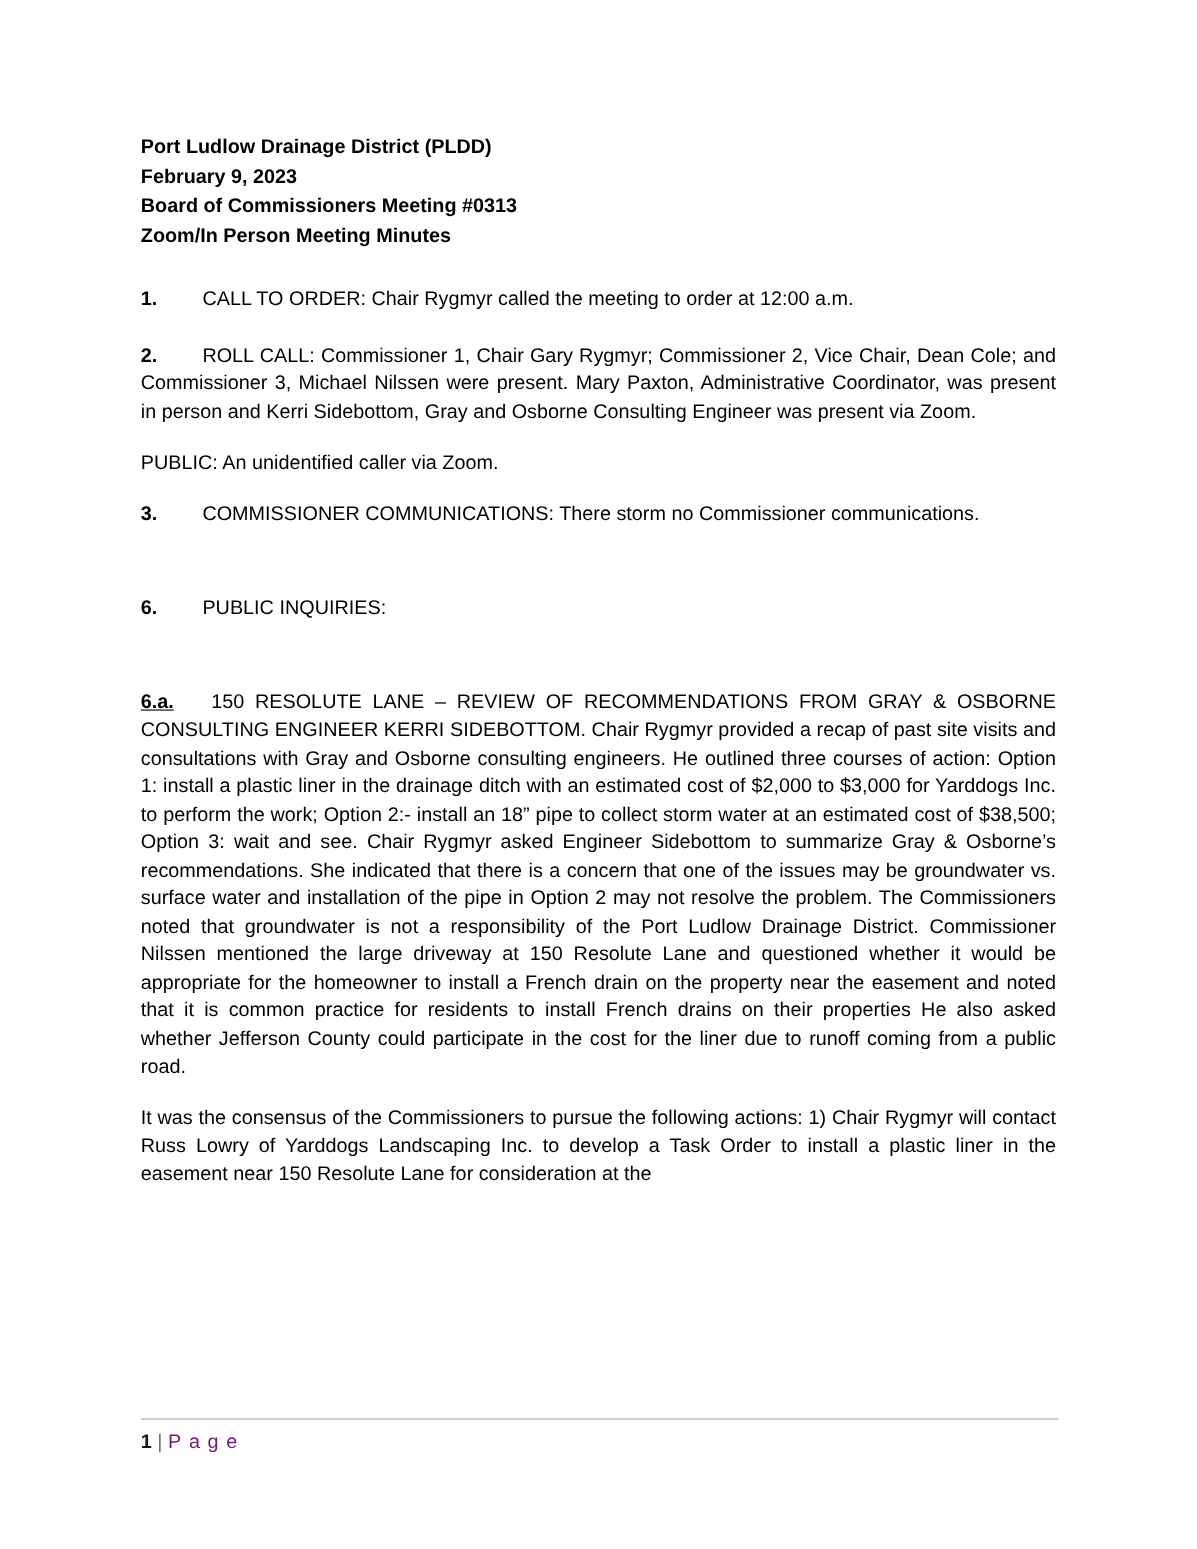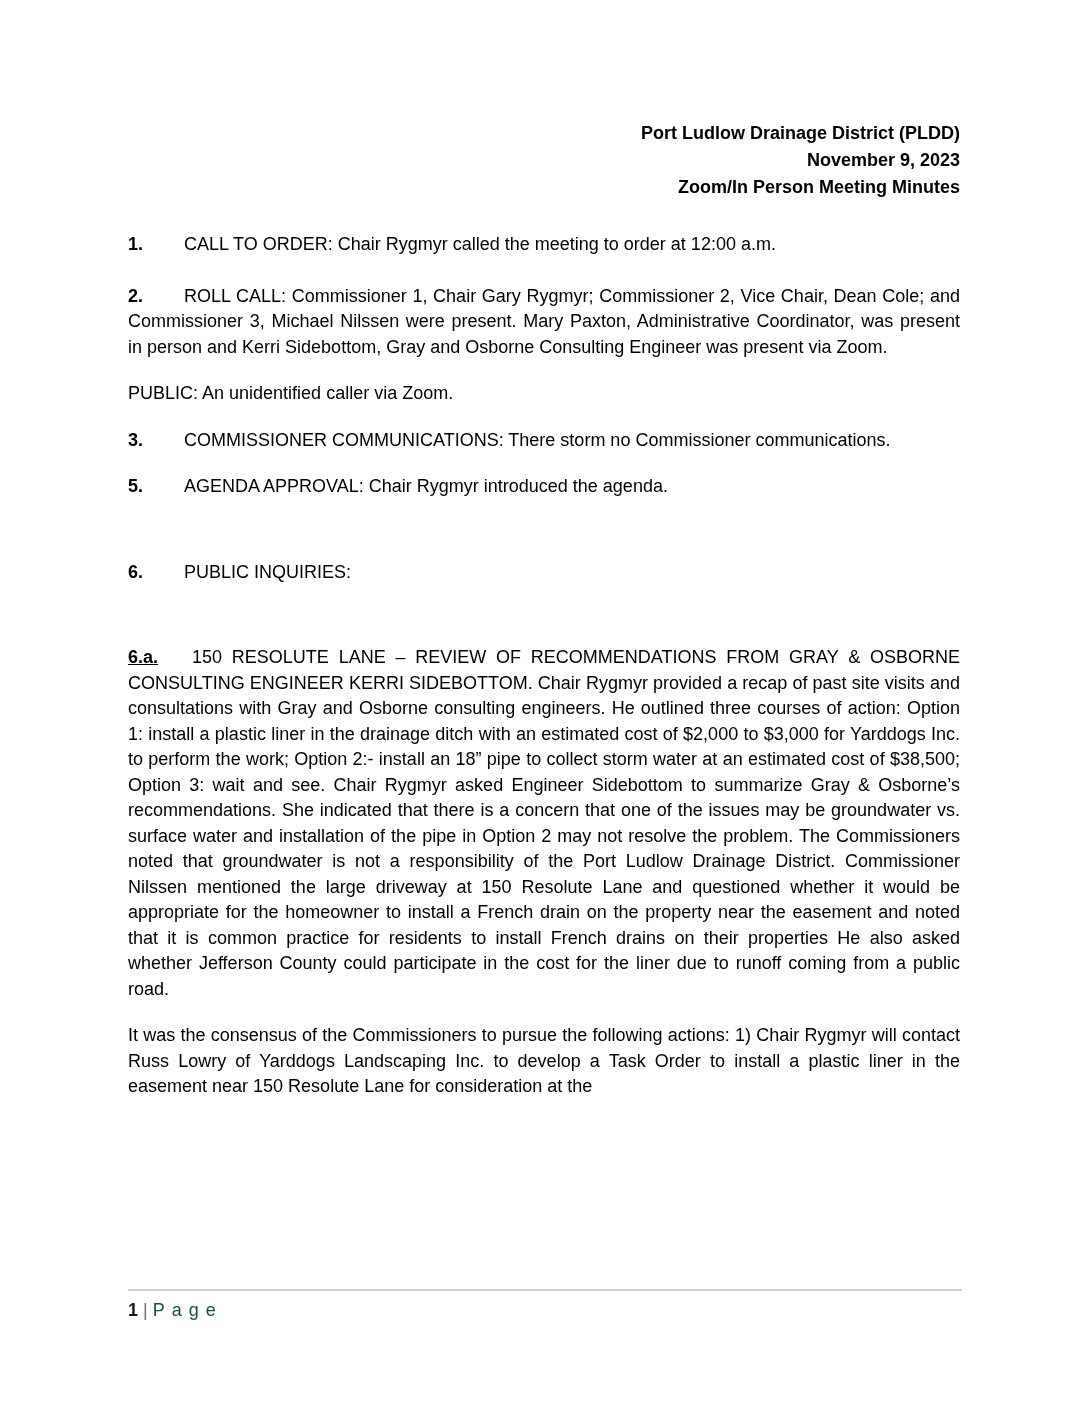--- a/index.html
+++ b/index.html
@@ -16,21 +16,21 @@
     font-size: 18px;
     line-height: 25.5px;
     color: #000000;
     box-sizing: border-box;
     overflow: hidden;
   }
   .content {
     padding: 120px 128px 0 128px;
   }
   .doc-header {
-    text-align: right;
+    text-align: left;
     font-weight: bold;
     line-height: 27px;
   }
   p.para {
     margin: 26px 0 0 0;
   }
   p.para.tight {
     margin-top: 21px;
   }
   p.para.big-gap {
@@ -64,47 +64,47 @@
   }
   .doc-footer .pg-num {
     font-weight: bold;
     color: #1a1a1a;
   }
   .doc-footer .pg-sep {
     color: #6e6e6e;
     margin: 0 5px 0 5px;
   }
   .doc-footer .pg-label {
-    color: #14532d;
+    color: #701a75;
     letter-spacing: 7px;
     text-align: right;
   }
 </style>
 </head>
 <body>
 
 <div class="page">
   <div class="content">
 
     <div class="doc-header">
       <div>Port Ludlow Drainage District (PLDD)</div>
-      <div>November 9, 2023</div>
+      <div>February 9, 2023</div>
+      <div>Board of Commissioners Meeting #0313</div>
       <div>Zoom/In Person Meeting Minutes</div>
     </div>
 
     <p class="para" style="margin-top:31px"><span class="num">1.</span><span class="bold">CALL TO ORDER:</span><span> Chair Rygmyr called the meeting to order at 12:00 a.m.</span></p>
 
     <p class="para justify"><span class="num">2.</span><span class="bold">ROLL CALL:</span><span> Commissioner 1, Chair Gary Rygmyr; Commissioner 2, Vice Chair, Dean Cole; and Commissioner 3, Michael Nilssen were present. Mary Paxton, Administrative Coordinator, was present in person and Kerri Sidebottom, Gray and Osborne Consulting Engineer was present via Zoom.</span></p>
 
     <p class="para tight"><span class="bold">PUBLIC:</span><span> An unidentified caller via Zoom.</span></p>
 
     <p class="para tight"><span class="num">3.</span><span class="bold">COMMISSIONER COMMUNICATIONS</span><span>: There storm no Commissioner communications.</span></p>
 
 
-    <p class="para tight"><span class="num">5.</span><span class="bold">AGENDA APPROVAL:</span><span> Chair Rygmyr introduced the agenda.</span></p>
 
 
     <p class="para big-gap"><span class="num">6.</span><span class="bold">PUBLIC INQUIRIES:</span></p>
 
     <p class="para big-gap justify"><span class="num wide">6.a.</span><span class="bold">150 RESOLUTE LANE – REVIEW OF RECOMMENDATIONS FROM GRAY &amp; OSBORNE CONSULTING ENGINEER KERRI SIDEBOTTOM.</span><span> Chair Rygmyr provided a recap of past site visits and consultations with Gray and Osborne consulting engineers. He outlined three courses of action:  Option 1: install a plastic liner in the drainage ditch with an estimated cost of $2,000 to $3,000 for Yarddogs Inc. to perform the work; Option 2:- install an 18” pipe to collect storm water at an estimated cost of $38,500; Option 3: wait and see. Chair Rygmyr asked Engineer Sidebottom to summarize Gray &amp; Osborne’s recommendations. She indicated that there is a concern that one of the issues may be groundwater vs. surface water and installation of the pipe in Option 2 may not resolve the problem. The Commissioners noted that groundwater is not a responsibility of the Port Ludlow Drainage District. Commissioner Nilssen mentioned the large driveway at 150 Resolute Lane and questioned whether it would be appropriate for the homeowner to install a French drain on the property near the easement and noted that it is common practice for residents to install French drains on their properties He also asked whether Jefferson County could participate in the cost for the liner due to runoff coming from a public road.</span></p>
 
     <p class="para tight justify"><span>It was the consensus of the Commissioners to pursue the following actions: 1) Chair Rygmyr will contact Russ Lowry of Yarddogs Landscaping Inc. to develop a Task Order to install a plastic liner in the easement near 150 Resolute Lane for consideration at the</span></p>
 
   </div>
 

